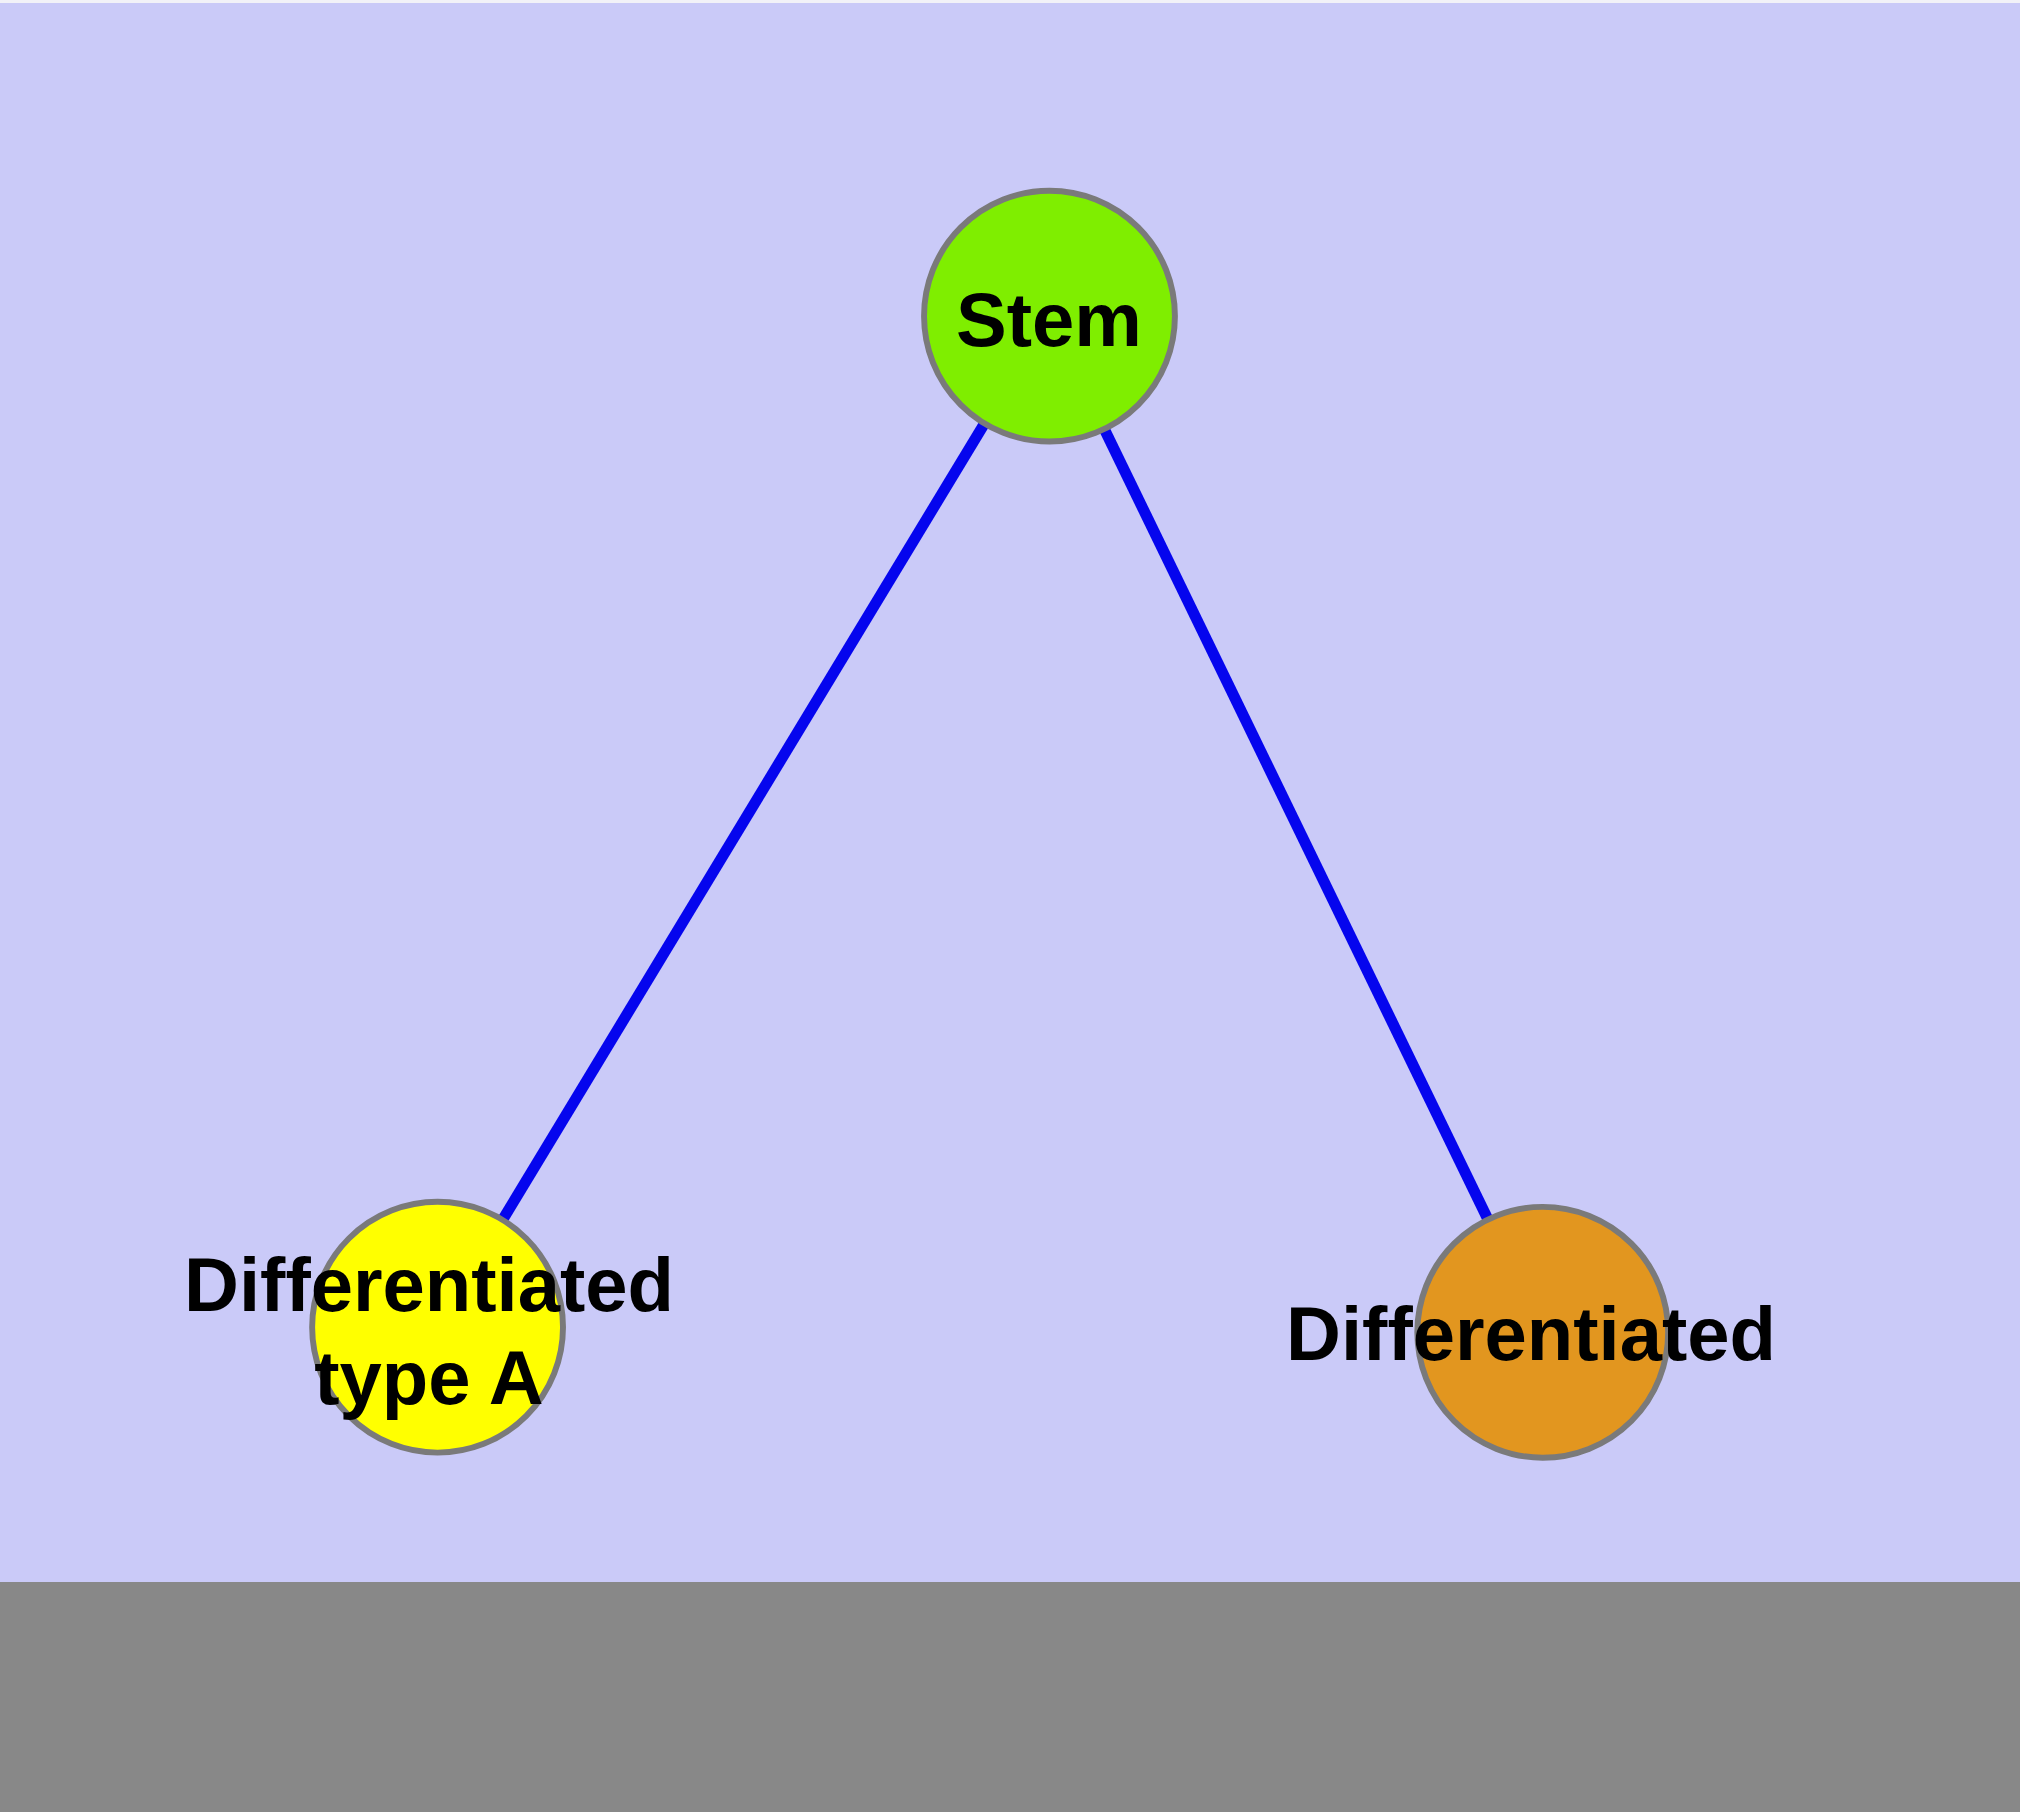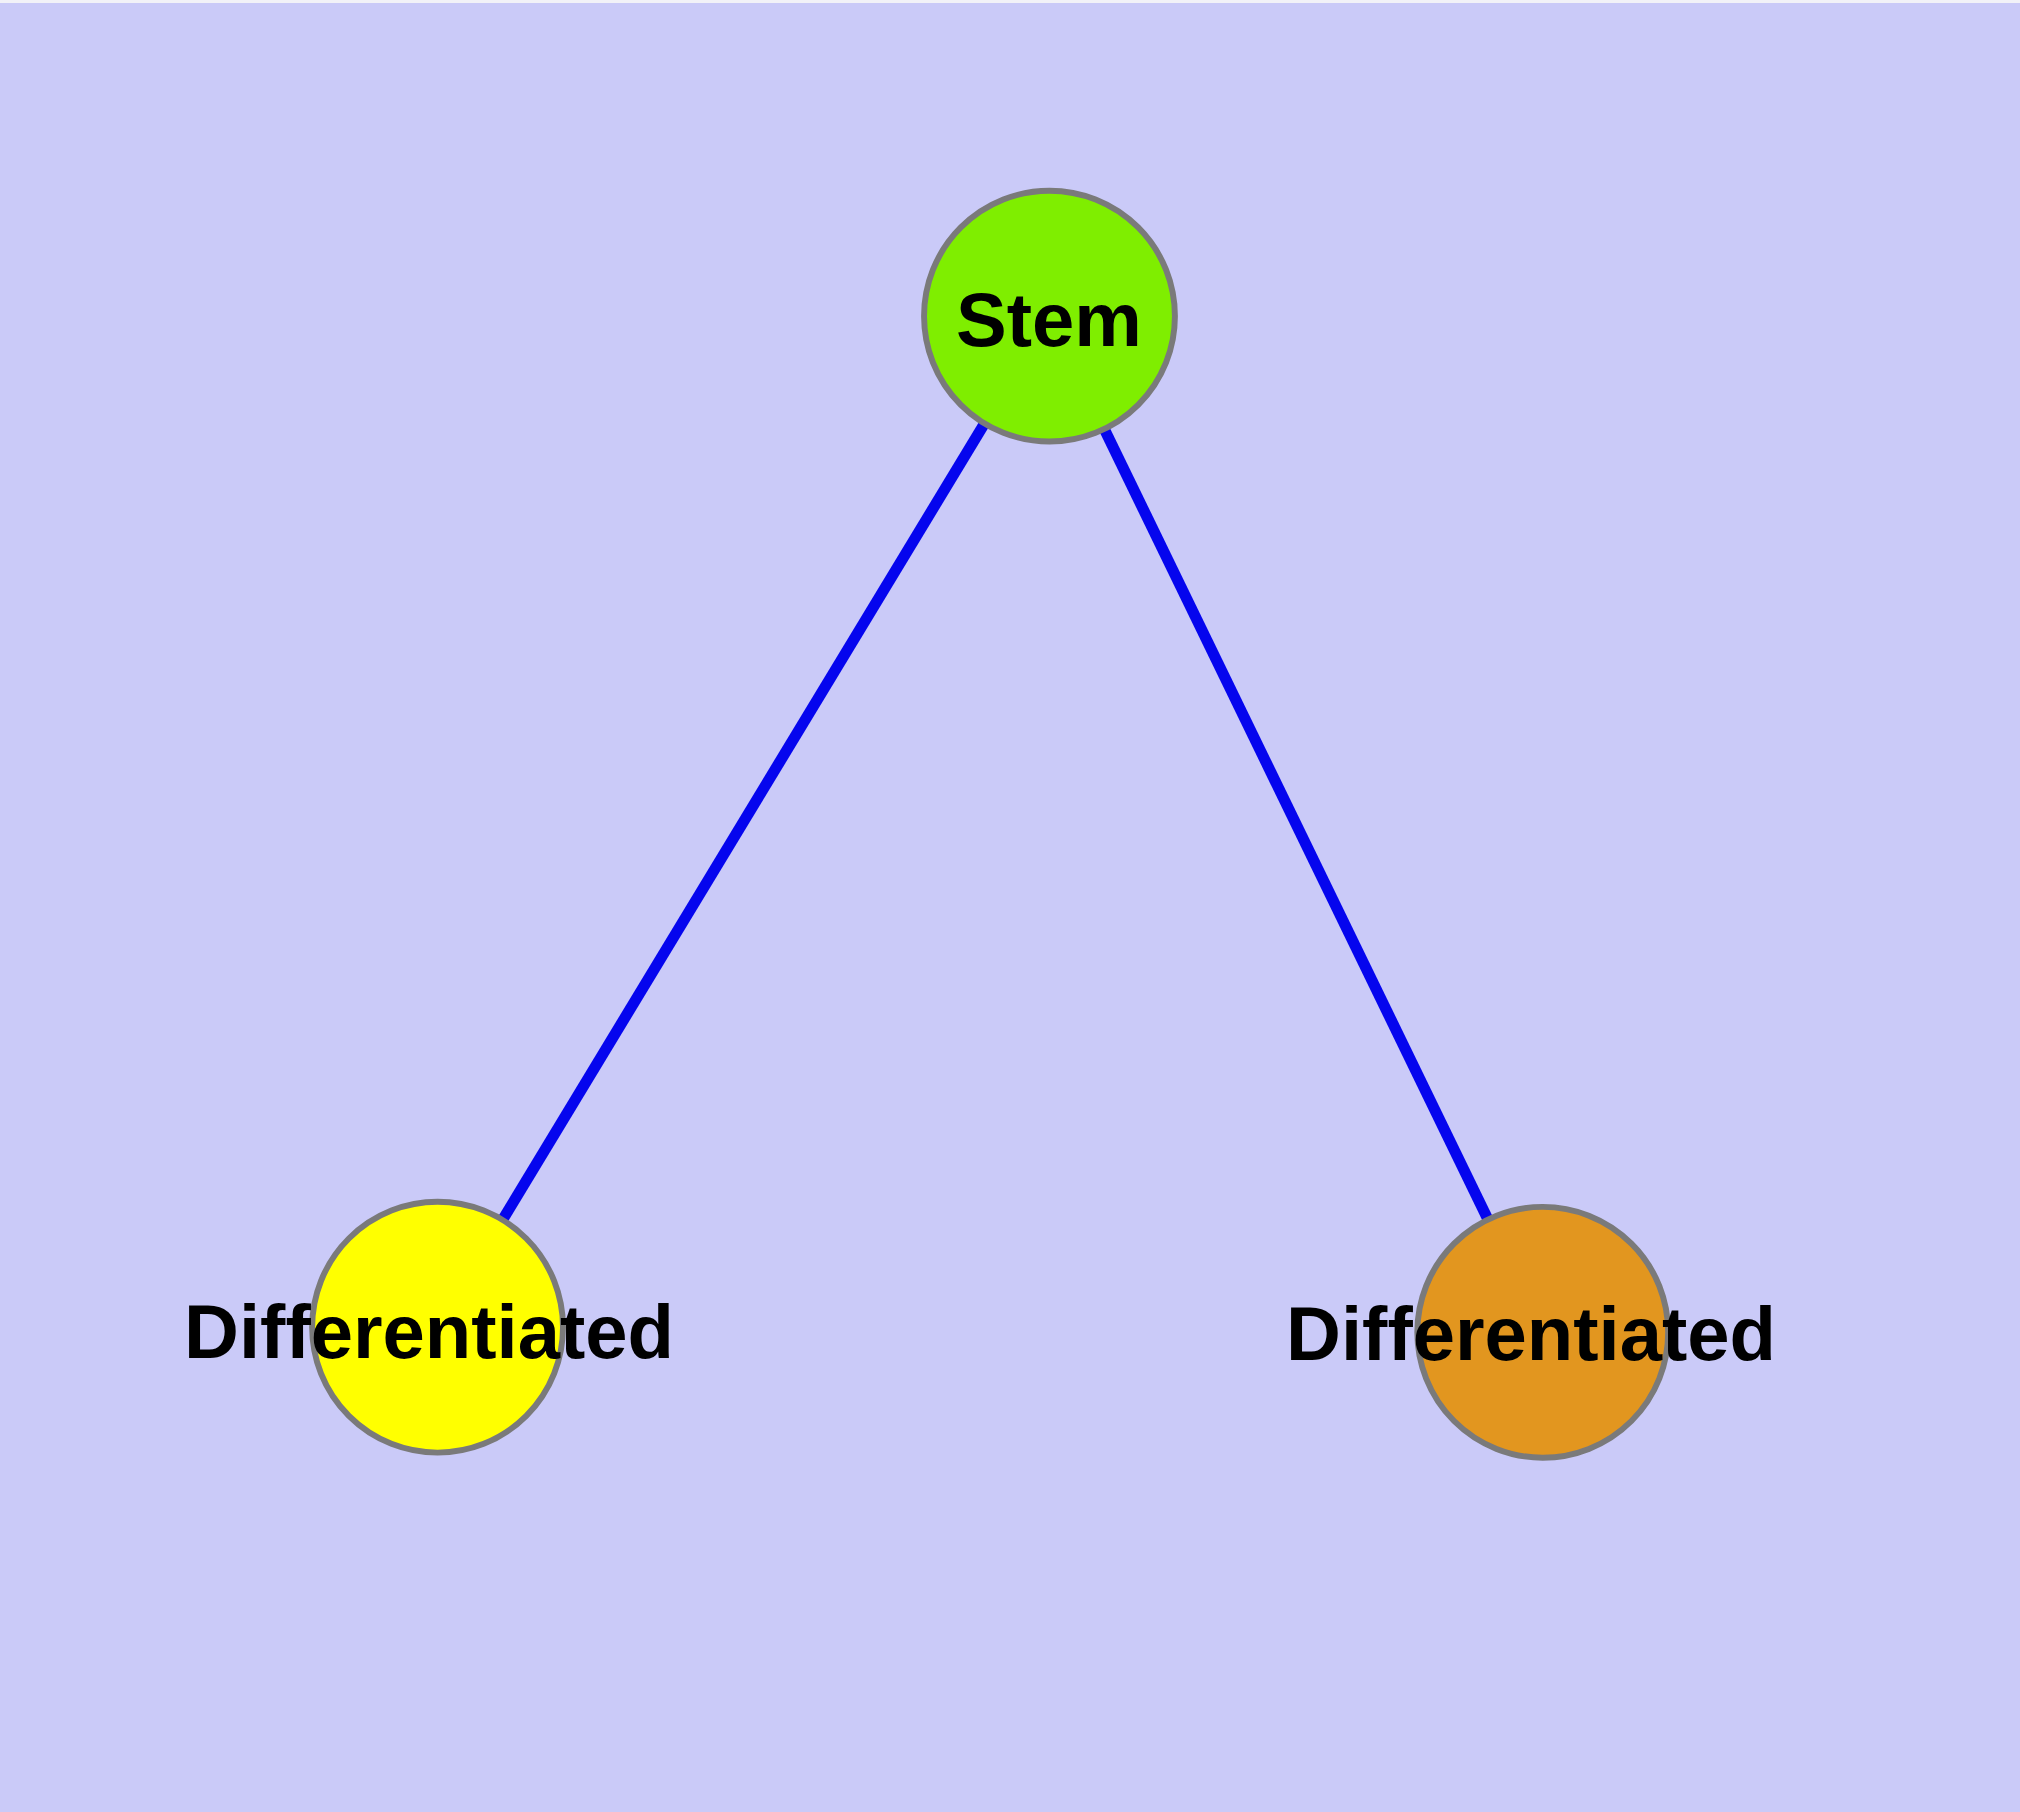--- a/index.html
+++ b/index.html
@@ -1,19 +1,19 @@
 <!DOCTYPE html>
 <html style="font-size:13.6px"><head>
 <meta charset="utf-8">
 <style>
   html, body { margin: 0; padding: 0; background: #888; }
   .canvas {
     position: relative;
     width: 2021px;
-    height: 1812px;
+    height: 1582px;
     overflow: hidden;
     font-family: "Liberation Sans", sans-serif;
   }
   .top-strip {
     position: absolute;
     top: 0; left: 0;
     width: 100%; height: 2.5px;
     background: #F2F2F8;
     z-index: 3;
   }
@@ -61,20 +61,21 @@
 
     <circle class="node" cx="1820" cy="1572" r="148" fill="#E2961F"></circle>
   </svg>
 
   <div class="label" style="left: 1049px; top: 319px;">
     <div>Stem</div>
   </div>
 
   <div class="label" style="left: 429px; top: 1331px;">
     <div>Differentiated</div>
+    <div>type A</div>
   </div>
 
   <div class="label" style="left: 1531px; top: 1333px;">
     <div>Differentiated</div>
   </div>
 
 </div>
 
 
 </body></html>

